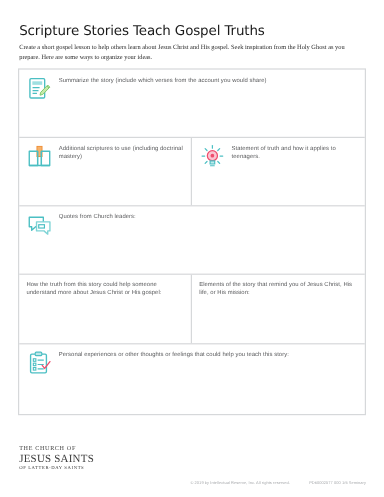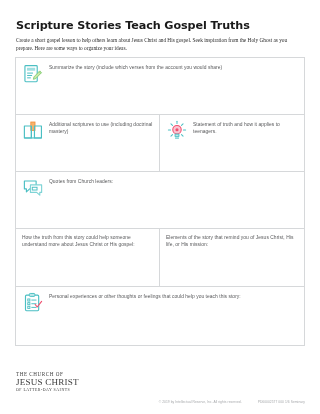--- a/index.html
+++ b/index.html
@@ -20,21 +20,21 @@
     height: 414px;
     box-sizing: border-box;
     padding: 0;
     position: relative;
   }
   .title {
     position: absolute;
     left: 16px;
     top: 19px;
     font-family: "DejaVu Sans", sans-serif;
-    font-weight: bold;
+    font-weight: normal;
     font-size: 11.2px;
     letter-spacing: -0.1px;
     color: #1a1a1a;
   }
   .intro {
     position: absolute;
     left: 16px;
     top: 37px;
     width: 289px;
     font-family: "Liberation Serif", serif;
@@ -233,21 +233,21 @@
           </svg>
         </span>
         <span class="label">Personal experiences or other thoughts or feelings that could help you teach this story:</span>
       </div>
     </div>
 
   </div>
 
   <div class="logo">
     <div class="l1">THE CHURCH OF</div>
-    <div class="l2">JESUS CHRIST</div>
+    <div class="l2">JESUS SAINTS</div>
     <div class="l3">OF LATTER-DAY SAINTS</div>
   </div>
 
   <div class="copyright">
     <span>© 2019 by Intellectual Reserve, Inc. All rights reserved.</span>
     <span class="sep"></span>
     <span>PD60002577 000 1/6 Seminary</span>
   </div>
 
 </div>

